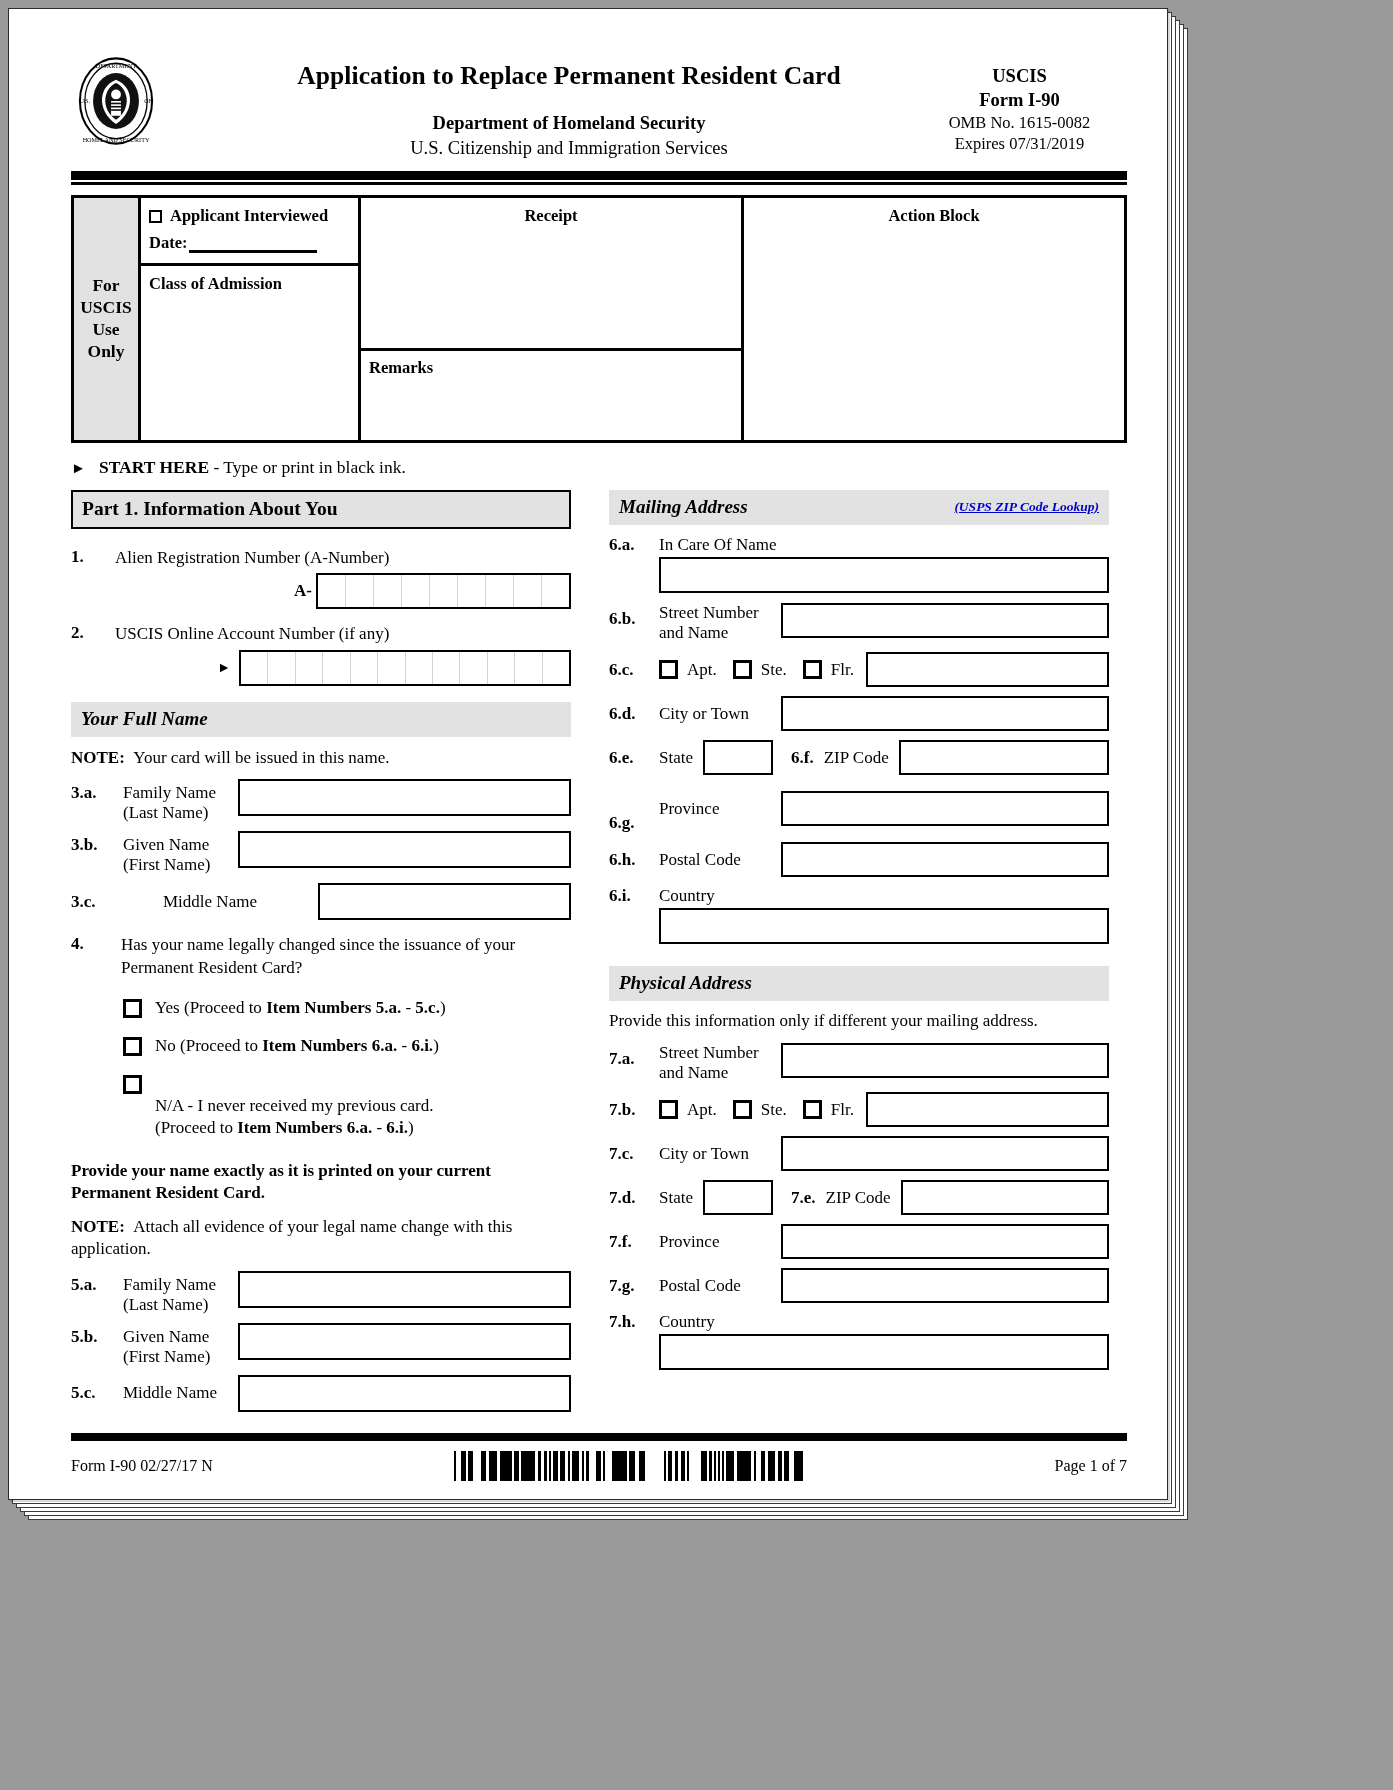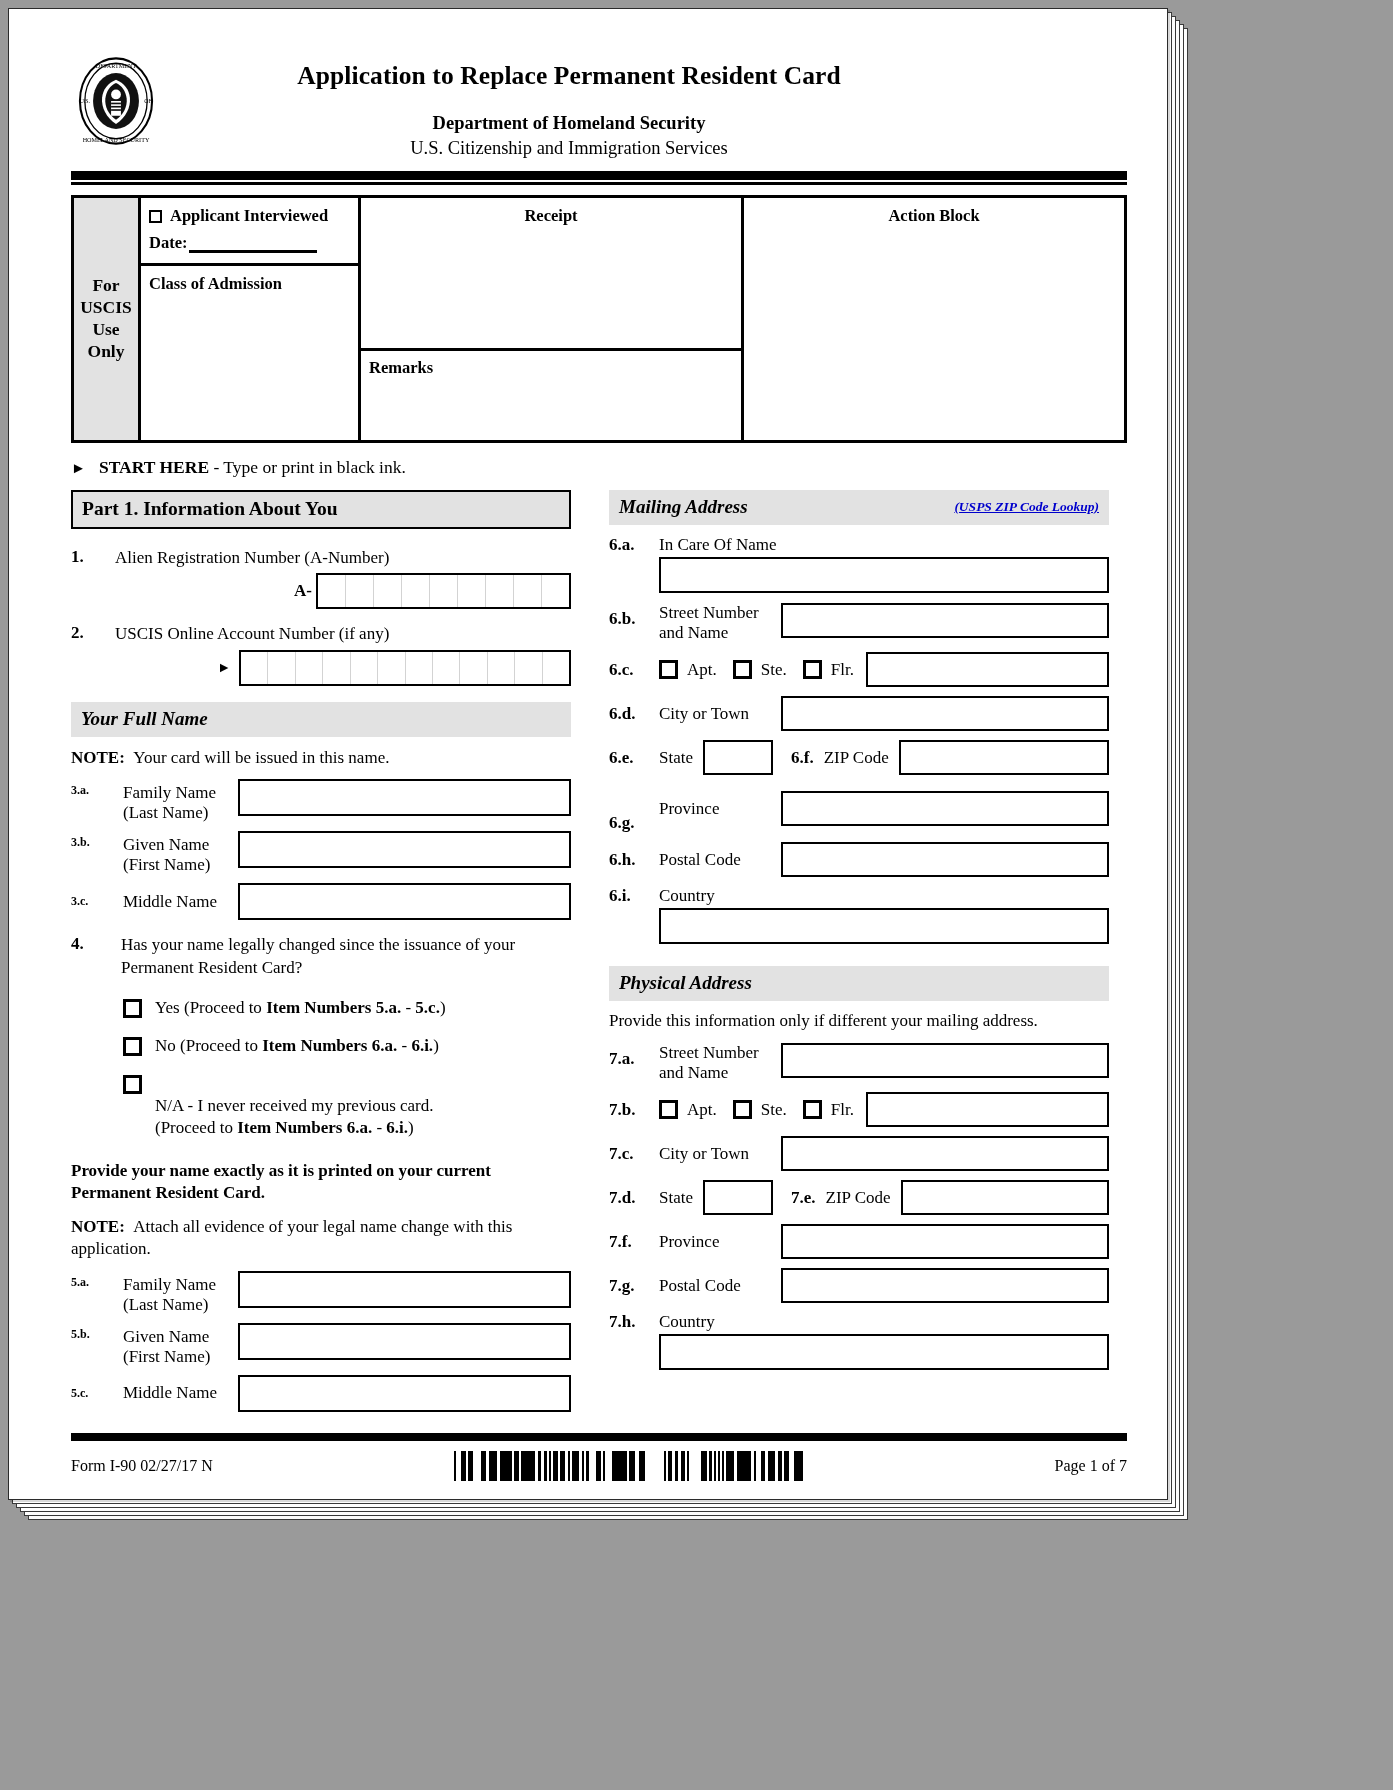--- a/index.html
+++ b/index.html
@@ -131,21 +131,21 @@
 
   .addr-row { display: flex; align-items: flex-start; margin-bottom: 9px; }
   .addr-num { font-weight: bold; font-size: 17px; width: 50px; flex: none; padding-top: 6px; }
   .addr-lbl { font-size: 17px; line-height: 1.18; padding-top: 6px; }
   .addr-field { border: 2.5px solid #000; height: 35px; flex: 1; }
 
   .inline-chk { display:flex; align-items:center; gap: 9px; font-size: 17px; }
   .inline-chk .cb { width: 19px; height: 19px; border: 3px solid #000; flex:none; }
 
   .name-row { display: flex; align-items: flex-start; margin-bottom: 8px; }
-  .name-num { font-weight: bold; font-size: 12px; width: 52px; flex:none; padding-top: 4px; }
+  .name-num { font-weight: bold; font-size: 17px; width: 52px; flex:none; padding-top: 4px; }
   .name-lbl { font-size: 17px; width: 115px; flex: none; line-height: 1.18; padding-top: 4px; }
   .name-field { border: 2.5px solid #000; height: 37px; flex: 1; }
 
   
   .footer-wrap { position: absolute; left: 62px; right: 40px; bottom: 18px; margin-top: 40px; }
   .foot-rule { height: 8px; background: #000; margin-bottom: 10px; }
   .foot-row { display: flex; align-items: center; justify-content: space-between; font-size: 16px; }
   .barcode { display: flex; align-items: flex-end; height: 30px; }
   .barcode i { display:block; background:#000; height: 30px; }
 
@@ -184,20 +184,26 @@
           <text x="89" y="58" font-size="7" text-anchor="middle" font-family="'Liberation Serif',serif" fill="#000">OF</text>
         </svg>
       </div>
 
       <div class="hdr-center">
         <div class="form-title">Application to Replace Permanent Resident Card</div>
         <div class="dhs">Department of Homeland Security</div>
         <div class="uscis-sub">U.S. Citizenship and Immigration Services</div>
       </div>
 
+      <div class="hdr-right">
+        <div class="b">USCIS</div>
+        <div class="b">Form I-90</div>
+        <div class="n">OMB No. 1615-0082</div>
+        <div class="n">Expires 07/31/2019</div>
+      </div>
     </div>
 
     <div class="rule-thick"></div>
     <div class="rule-thin"></div>
 
     <div class="uscis-box">
       <div class="col-foruse">
         <span>For USCIS Use Only</span>
       </div>
 
@@ -304,21 +310,21 @@
 
         <div class="name-row">
           <div class="name-num">3.b.</div>
           <div class="name-lbl">
             <span>Given Name</span><br>
             <span>(First Name)</span>
           </div>
           <div class="name-field"></div>
         </div>
 
-        <div class="name-row" style="align-items:center;">
+        <div class="name-row" style="align-items:center;gap:40px;">
           <div class="name-num" style="padding-top:0;">3.c.</div>
           <div class="name-lbl" style="padding-top:0;">Middle Name</div>
           <div class="name-field"></div>
         </div>
 
         <div class="q-row" style="margin-top:14px;">
           <div class="q-num w50">4.</div>
           <div class="q-txt" style="width:445px;">Has your name legally changed since the issuance of your Permanent Resident Card?</div>
         </div>
 

